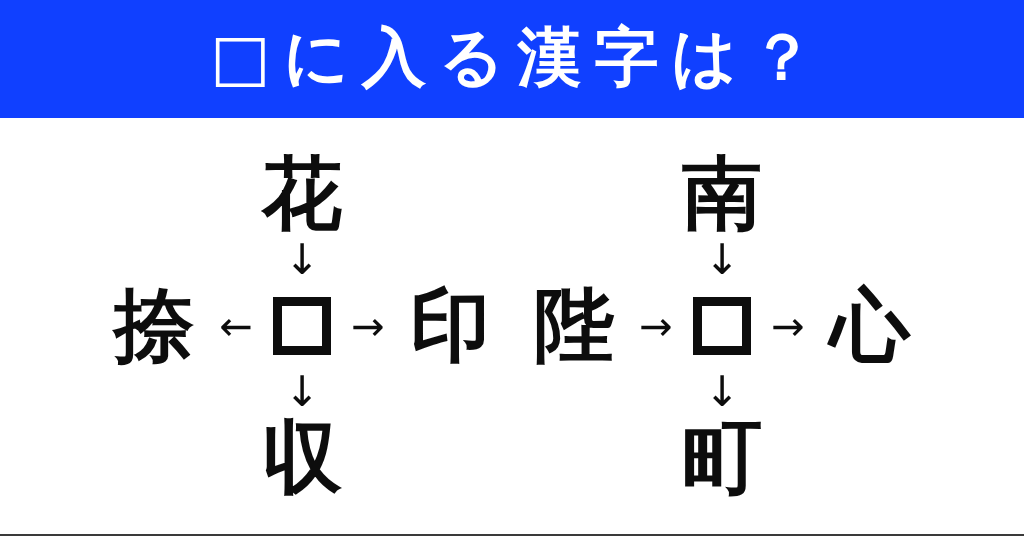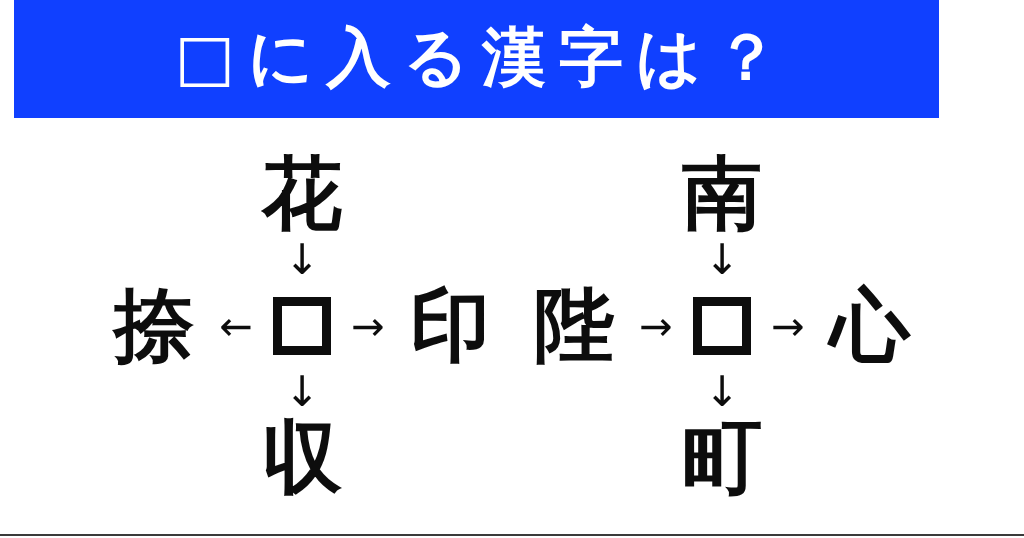--- a/index.html
+++ b/index.html
@@ -13,28 +13,27 @@
     font-family: "DejaVu Sans", "Liberation Sans", sans-serif;
     overflow: hidden;
     position: relative;
   }
 
   
   .header-band {
     position: absolute;
     left: 0;
     top: 0;
-    width: 925px;
+    width: 1024px;
     height: 118px;
     background: #1040ff;
     display: flex;
     align-items: center;
     justify-content: center;
     box-sizing: border-box;
-    margin-left: 14px;
   }
   .header-title {
     color: #ffffff;
     font-size: 64px;
     line-height: 1;
     font-weight: 700;
     letter-spacing: 13px;
     text-indent: 13px;
     white-space: nowrap;
     font-family: "DejaVu Sans", "Liberation Sans", sans-serif;

